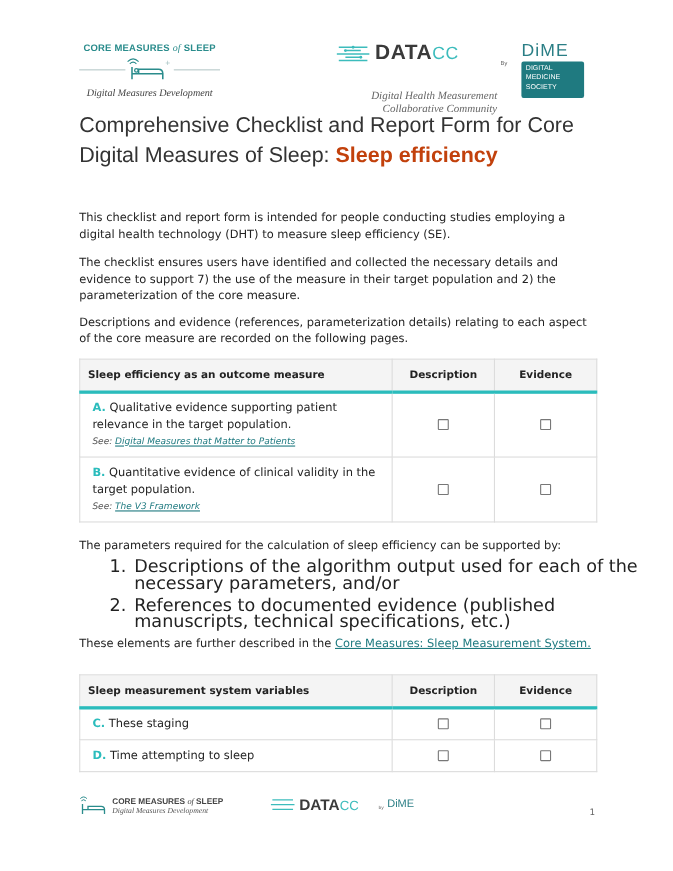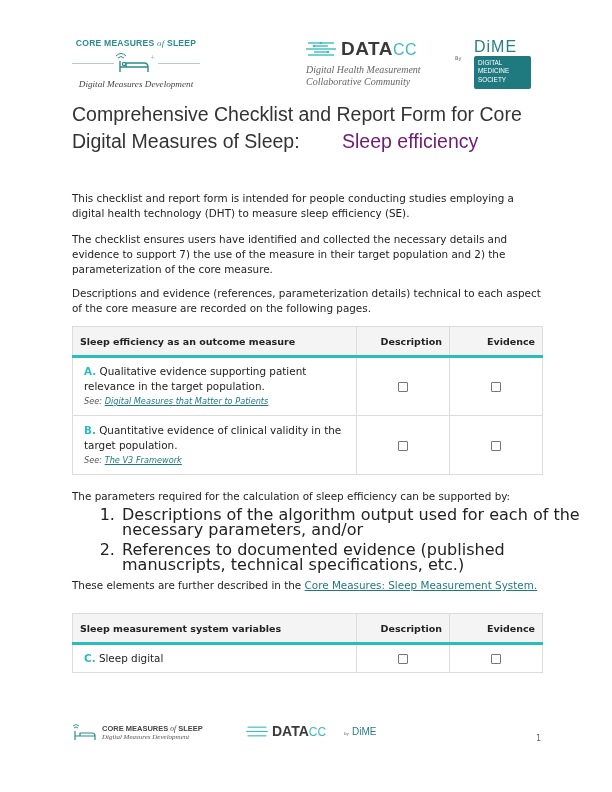--- a/index.html
+++ b/index.html
@@ -13,39 +13,39 @@
                color: #2a8c8c; font-weight: bold; white-space: nowrap; }
   .cms-title i { font-family: "Liberation Serif", serif; font-weight: normal; font-size: 9px; }
   .cms-bed { display: flex; align-items: center; justify-content: center; margin-top: 4px; height: 22px; }
   .cms-line { flex: 1; height: 1px; background: #b7c9c9; }
   .cms-sub { font-family: "Liberation Serif", serif; font-style: italic; font-size: 9.2px; color: #444; margin-top: 5px; white-space: nowrap; }
 
   .datacc-logo { left: 306px; top: 38px; width: 146px; }
   .datacc-top { display: flex; align-items: center; gap: 5px; }
   .datacc-word { font-family: "Liberation Sans", sans-serif; font-weight: bold; font-size: 19px; color: #3a3a3a; letter-spacing: 0.5px; }
   .datacc-word span { color: #3cbcbc; font-weight: normal; font-size: 16px; }
-  .datacc-sub { font-family: "Liberation Serif", serif; font-style: italic; font-size: 10px; color: #666; text-align: left; line-height: 12px; margin-top: 4px; }
+  .datacc-sub { font-family: "Liberation Serif", serif; font-style: italic; font-size: 10px; color: #666; text-align: right; line-height: 12px; margin-top: 22px; }
   .by { left: 455px; top: 55px; font-size: 5px; color: #666; }
   .dime-logo { left: 474px; top: 38px; width: 57px; }
   .dime-word { font-family: "Liberation Sans", sans-serif; font-size: 16px; color: #2a7e85; letter-spacing: 1px; height: 18px; line-height: 18px; }
   .dime-box { background: #1f7a80; color: #fff; font-family: "Liberation Sans", sans-serif; font-size: 6.4px;
               line-height: 8.4px; padding: 3px 4px; border-radius: 2px; height: 33px; box-sizing: border-box; }
 
   
   .title { left: 72px; top: 101px; width: 470px; font-family: "Liberation Sans", sans-serif; font-size: 19.5px;
            line-height: 27px; color: #333; }
-  .title .accent { color: #701a75; font-weight: normal; margin-left: 37px; }
+  .title .accent { color: #c2410c; font-weight: bold; }
 
   .para { left: 72px; width: 470px; font-size: 10.4px; line-height: 15px; color: #222; }
 
   
   table.ck { position: absolute; left: 72px; width: 471px; border-collapse: collapse; font-size: 10.4px; }
   table.ck th { background: #f4f4f4; font-weight: bold; font-size: 9.5px; text-align: left; color: #222;
                 border: 1px solid #dcdcdc; border-bottom: 3px solid #2bbcbc; height: 28px; padding: 0 7px; }
-  table.ck th.c { text-align: right; }
+  table.ck th.c { text-align: center; }
   table.ck td { border: 1px solid #dcdcdc; padding: 5px 11px; vertical-align: middle; color: #222; line-height: 15px; }
   table.ck td.c { text-align: center; width: 70px; }
   table.ck col.cdesc { width: 84px; }
   table.ck col.cev { width: 84px; }
   .lt { color: #2bbcbc; font-weight: bold; }
   .see { font-size: 8.2px; font-style: italic; color: #555; }
   .see a { color: #1f7a80; text-decoration: underline; }
   .cb { display: inline-block; width: 8px; height: 8px; border: 1.3px solid #777; border-radius: 1px; vertical-align: middle; background: #fff; }
 
   ol.params { position: absolute; left: 72px; top: 507px; width: 470px; margin: 0; padding-left: 48px; font-size: 16px; line-height: 15px; }
@@ -114,21 +114,21 @@
     <div>DIGITAL</div>
     <div>MEDICINE</div>
     <div>SOCIETY</div>
   </div>
 </div>
 
 <div class="abs title"><span>Comprehensive Checklist and Report Form for Core Digital Measures of Sleep: </span><span class="accent">Sleep efficiency</span></div>
 
 <div class="abs para" style="top:191px">This checklist and report form is intended for people conducting studies employing a digital health technology (DHT) to measure sleep efficiency (SE).</div>
 <div class="abs para" style="top:232px">The checklist ensures users have identified and collected the necessary details and evidence to support 7) the use of the measure in their target population and 2) the parameterization of the core measure.</div>
-<div class="abs para" style="top:286px">Descriptions and evidence (references, parameterization details) technical to each aspect of the core measure are recorded on the following pages.</div>
+<div class="abs para" style="top:286px">Descriptions and evidence (references, parameterization details) relating to each aspect of the core measure are recorded on the following pages.</div>
 
 <table class="ck" style="top:326px">
   <colgroup>
       <col>
       <col class="cdesc">
       <col class="cev">
     </colgroup>
   <tbody>
       <tr>
     <th>Sleep efficiency as an outcome measure</th>
@@ -169,21 +169,26 @@
       <col class="cdesc">
       <col class="cev">
     </colgroup>
   <tbody>
       <tr>
     <th>Sleep measurement system variables</th>
     <th class="c">Description</th>
     <th class="c">Evidence</th>
   </tr>
   <tr style="height:29px">
-    <td><span class="lt">C.</span> <span>Sleep digital</span></td>
+    <td><span class="lt">C.</span> <span>These staging</span></td>
+    <td class="c"><span class="cb"></span></td>
+    <td class="c"><span class="cb"></span></td>
+  </tr>
+  <tr style="height:29px">
+    <td><span class="lt">D.</span> <span>Time attempting to sleep</span></td>
     <td class="c"><span class="cb"></span></td>
     <td class="c"><span class="cb"></span></td>
   </tr>
 </tbody>
   </table>
 
 <div class="abs foot-cms">
   <svg width="26" height="18" viewBox="0 0 26 18">
     <path d="M3 17 V8 M3 13 H23 V17 M8 13 V10 H20 Q23 10 23 13" fill="none" stroke="#2a8c8c" stroke-width="1.2"></path>
     <path d="M2 5 Q4 3 6 5 M1 3 Q4 0 7 3" fill="none" stroke="#2a8c8c" stroke-width="0.9"></path>

